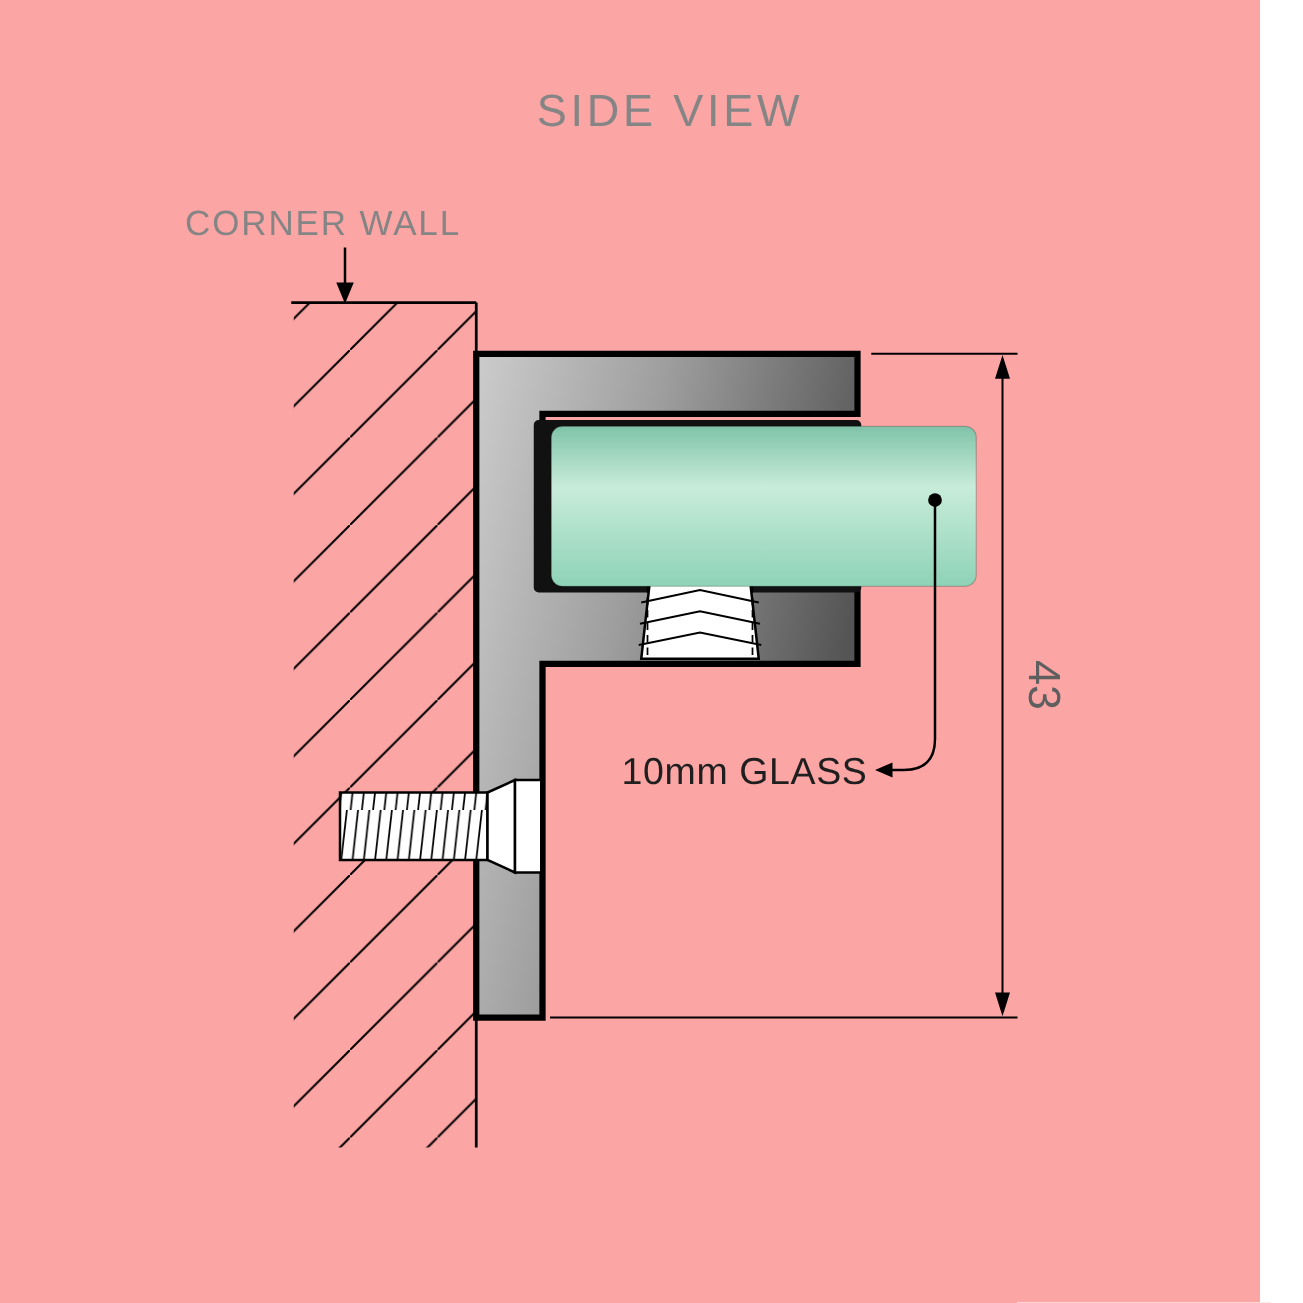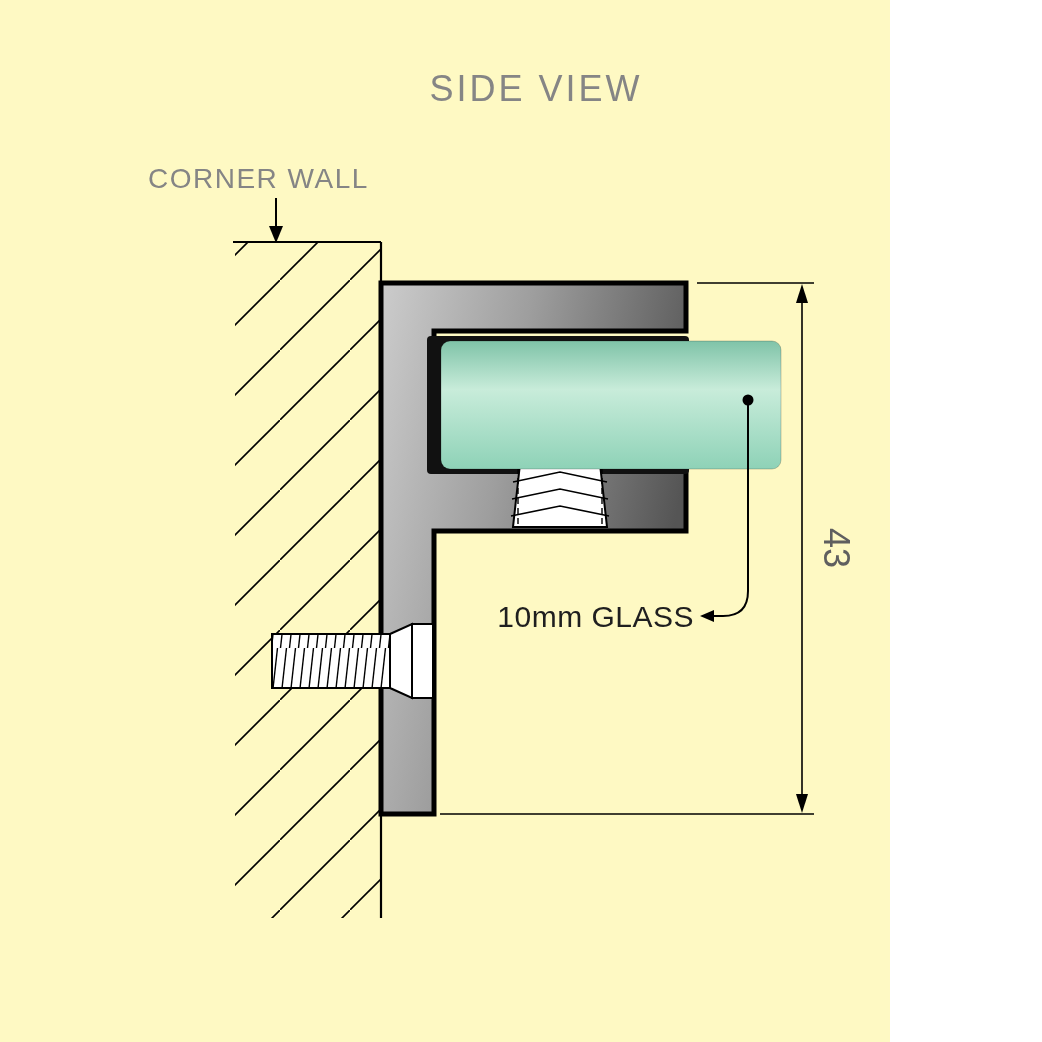--- a/index.html
+++ b/index.html
@@ -2,23 +2,23 @@
 <html><head>
 <meta charset="utf-8">
 <style>
   html, body {
     margin: 0;
     padding: 0;
     background: #ffffff;
   }
   .canvas {
     position: relative;
-    width: 890px;
+    width: 1008px;
     height: 1042px;
-    background: #fef9c3;
+    background: #fca5a5;
     font-family: "Liberation Sans", sans-serif;
     overflow: hidden;
     text-decoration: underline;
   }
   .canvas svg {
     position: absolute;
     top: 0;
     left: 0;
   }
   text {

